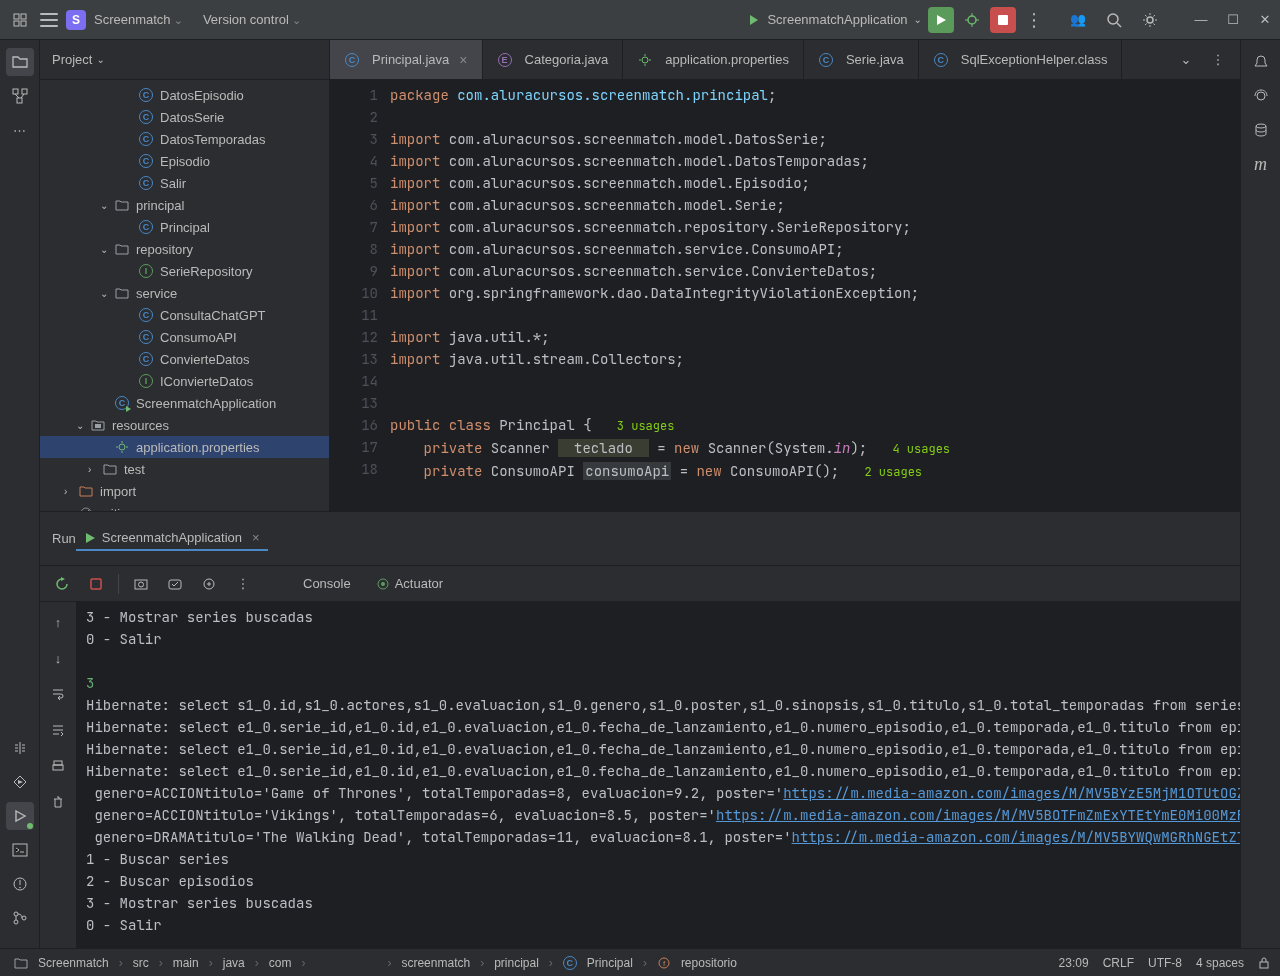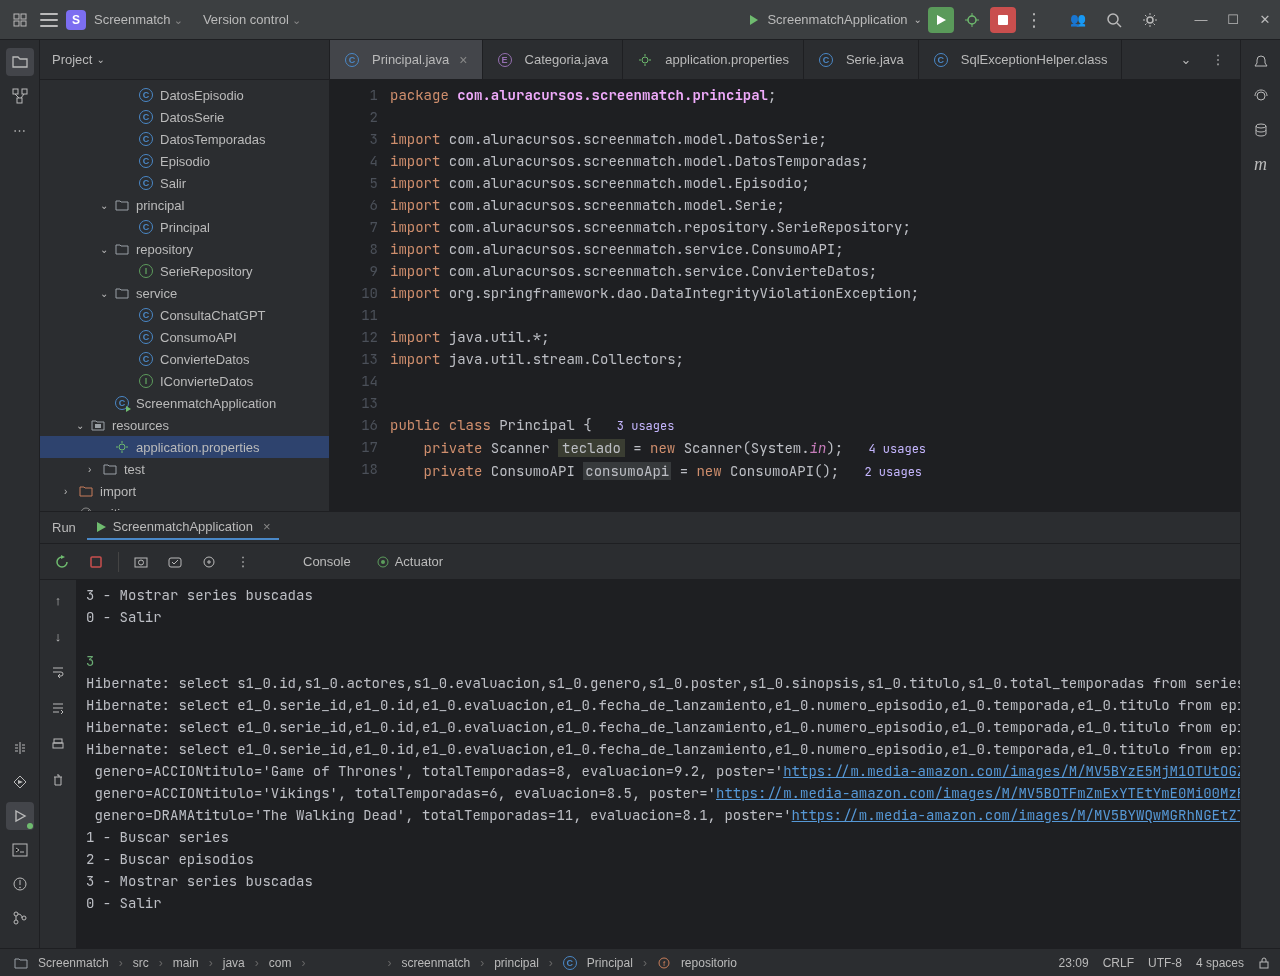--- a/index.html
+++ b/index.html
@@ -53,28 +53,28 @@
 .editor-area { flex: 1; display: flex; flex-direction: column; overflow:hidden; }
 .tabs { height: 40px; background: #2b2d30; display: flex; align-items: stretch; border-bottom: 1px solid #1e1f22; }
 .tab { display: flex; align-items: center; padding: 0 14px; gap: 6px; cursor: pointer; border-right: 1px solid #1e1f22; font-size: 13px; color:#bababa; }
 .tab.active { background: #43454a; }
 .tab-close { font-size: 14px; color: #888; cursor:pointer; margin-left:4px; }
 .tabs-right { margin-left: auto; display: flex; align-items: center; gap: 8px; padding: 0 10px; }
 .code-area { flex: 1; display: flex; background: #1e1f22; overflow: hidden; font-family: 'JetBrains Mono','Consolas',monospace; font-size: 14px; line-height: 22px; }
 .gutter { width: 60px; text-align: right; padding: 4px 12px 4px 0; color: #4b5059; user-select: none; }
 .code-content { flex: 1; padding: 4px 0; white-space: pre; color: #bcbec4; overflow:hidden; }
 .k { color: #cf8e6d; }
-.pkg { color: #f0abfc; font-weight: bold; }
+.pkg { color: #7dd3fc; }
 .fld { color: #c77dbb; font-style: italic; }
 .new { color: #cf8e6d; }
-.hint { color: #c4b5fd; font-size: 12px; }
-.hl { background: #3a3d32; padding: 0 4px; }
+.hint { color: #84cc16; font-size: 12px; }
+.hl { background: #3a3d32; padding: 0 16px; }
 .hl2 { background: #373a3c; padding: 0 2px; }
 .run-panel { height: 437px; background: #2b2d30; border-top: 1px solid #1e1f22; display: flex; flex-direction: column; }
-.run-tabs { height: 32px; display: flex; align-items: center; padding: 0 12px; gap: 11px; border-bottom: 1px solid #1e1f22; }
+.run-tabs { height: 54px; display: flex; align-items: center; padding: 0 12px; gap: 0; border-bottom: 1px solid #1e1f22; }
 .run-tab { display:flex;align-items:center;gap:6px;padding:4px 8px; }
 .run-tab.active { border-bottom: 2px solid #4a88c7; }
 .run-toolbar { height: 36px; display: flex; align-items: center; padding: 0 10px; gap: 10px; border-bottom: 1px solid #1e1f22; }
 .run-body { flex: 1; display: flex; overflow: hidden; }
 .run-left-rail { width: 36px; display: flex; flex-direction: column; align-items: center; padding: 6px 0; gap: 8px; }
 .console { flex: 1; background: #1e1f22; font-family: 'JetBrains Mono','Consolas',monospace; font-size: 14px; line-height: 22px; padding: 4px 10px; overflow: hidden; color: #bcbec4; white-space: pre; }
 .console .link { color: #5698d6; text-decoration: underline; }
 .console .user-in { color: #6aab73; }
 .statusbar { height: 28px; background: #2b2d30; border-top: 1px solid #1e1f22; display: flex; align-items: center; padding: 0 10px; font-size: 12px; }
 .breadcrumb { display: flex; align-items: center; gap: 6px; flex: 1; }

